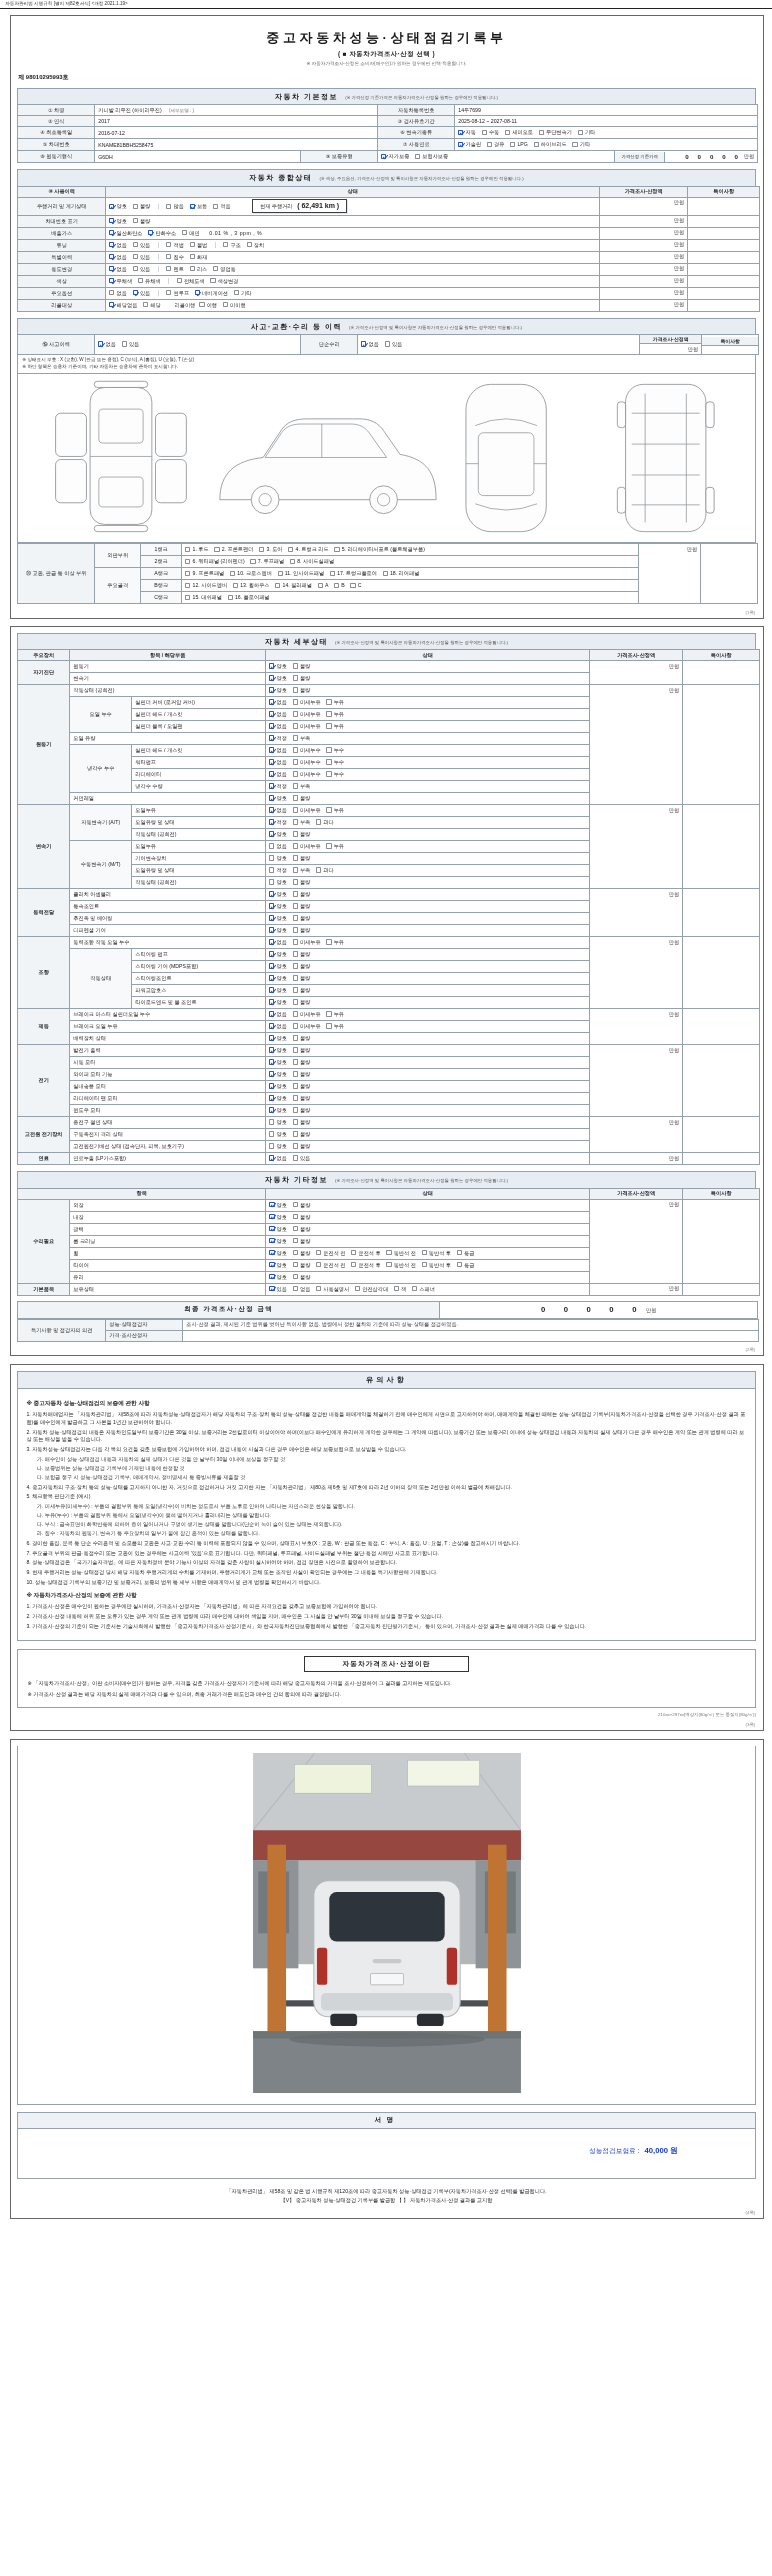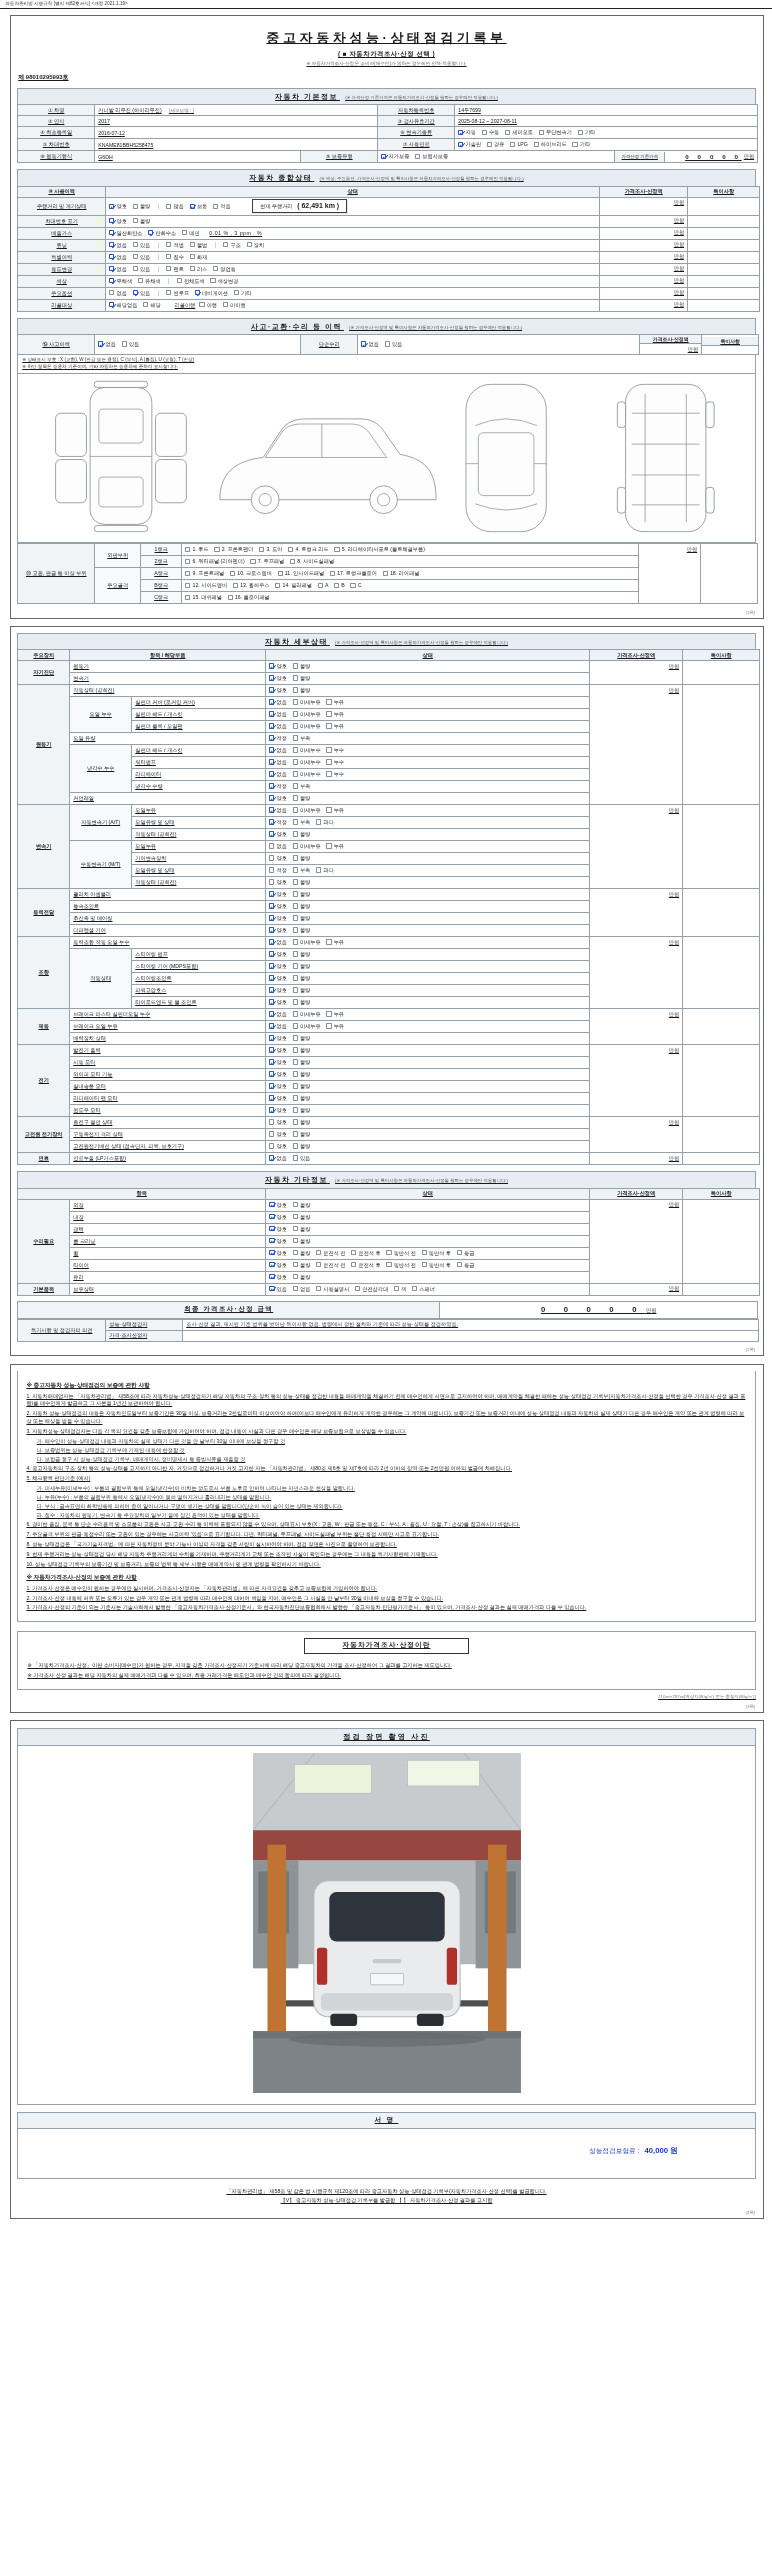--- a/index.html
+++ b/index.html
@@ -12,21 +12,20 @@
   .print-strip {
     width: 773px; padding: 1px 5.2px 1.5px;
     font-size: 4.6px; color: #333;
     border-bottom: 1px solid #222;
   }
   .page {
     position: relative;
     width: 754px; margin: 6.2px auto 7.2px;
     border: 0.5px solid #666; background: #fff;
     padding: 6.2px 6.7px 13.4px;
-    text-decoration: underline;
   }
   .page-mark { position: absolute; right: 7.2px; bottom: 3.1px; font-size: 4.4px; color: #888; }
 
   
   .doc-title { text-align: center; font-size: 13px; font-weight: bold; letter-spacing: 3.6px; padding-top: 7.2px; }
   .doc-subtitle { text-align: center; font-size: 6.4px; font-weight: bold; margin-top: 3.1px; letter-spacing: 0.5px; }
   .doc-note { text-align: center; font-size: 4.6px; color: #666; margin: 1.5px 0 7.2px; }
   .doc-no { font-size: 6px; font-weight: bold; margin: 0 1px 2.6px; }
 
   .sec-bar {
@@ -727,20 +726,21 @@
     <tr>
       <td class="op-who">가격·조사산정자</td>
       <td class="op-text"></td>
     </tr>
   </tbody>
     </table>
   <div class="page-mark">(2쪽)</div>
 </div>
 
 <div class="page">
+  <div class="notice-bar">유의사항</div>
   <div class="notice-box" id="notice-body">
       <div class="notice-part-title">※ 중고자동차 성능·상태점검의 보증에 관한 사항</div>
       <div class="notice-item">1. 자동차매매업자는 「자동차관리법」 제58조에 따라 자동차성능·상태점검자가 해당 자동차의 구조·장치 등의 성능·상태를 점검한 내용을 매매계약을 체결하기 전에 매수인에게 서면으로 고지하여야 하며, 매매계약을 체결한 때에는 성능·상태점검 기록부(자동차가격조사·산정을 선택한 경우 가격조사·산정 결과 포함)를 매수인에게 발급하고 그 사본을 1년간 보관하여야 합니다.</div>
       <div class="notice-item">2. 자동차 성능·상태점검의 내용은 자동차인도일부터 보증기간은 30일 이상, 보증거리는 2천킬로미터 이상이어야 하며(이보다 매수인에게 유리하게 계약한 경우에는 그 계약에 따릅니다), 보증기간 또는 보증거리 이내에 성능·상태점검 내용과 자동차의 실제 상태가 다른 경우 매수인은 계약 또는 관계 법령에 따라 보상 또는 배상을 받을 수 있습니다.</div>
       <div class="notice-item">3. 자동차성능·상태점검자는 다음 각 목의 요건을 갖춘 보증보험에 가입하여야 하며, 점검 내용이 사실과 다른 경우 매수인은 해당 보증보험으로 보상받을 수 있습니다.</div>
       <div class="notice-sub">가. 매수인이 성능·상태점검 내용과 자동차의 실제 상태가 다른 것을 안 날부터 30일 이내에 보상을 청구할 것</div>
       <div class="notice-sub">나. 보증범위는 성능·상태점검 기록부에 기재된 내용에 한정할 것</div>
       <div class="notice-sub">다. 보험금 청구 시 성능·상태점검 기록부, 매매계약서, 정비명세서 등 증빙서류를 제출할 것</div>
       <div class="notice-item">4. 중고자동차의 구조·장치 등의 성능·상태를 고지하지 아니한 자, 거짓으로 점검하거나 거짓 고지한 자는 「자동차관리법」 제80조 제6호 및 제7호에 따라 2년 이하의 징역 또는 2천만원 이하의 벌금에 처해집니다.</div>
       <div class="notice-item">5. 체크항목 판단기준 (예시)</div>
@@ -764,21 +764,20 @@
     <div class="pi-lines" id="pi-lines">
         <div class="pi-line">※ 「자동차가격조사·산정」이란 소비자(매수인)가 원하는 경우, 자격을 갖춘 가격조사·산정자가 기준서에 따라 해당 중고자동차의 가격을 조사·산정하여 그 결과를 고지하는 제도입니다.</div>
         <div class="pi-line">※ 가격조사·산정 결과는 해당 자동차의 실제 매매가격과 다를 수 있으며, 최종 거래가격은 매도인과 매수인 간의 합의에 따라 결정됩니다.</div>
       </div>
   </div>
   <div class="paper-note">210㎜×297㎜[백상지(80g/㎡) 또는 중질지(80g/㎡)]</div>
   <div class="page-mark">(3쪽)</div>
 </div>
 
 <div class="page">
-  <div class="photo-bar">점검 장면 촬영 사진</div>
   <div class="photo-area">
     <svg width="268" height="340" viewBox="0 0 520 660">
 
       <rect x="0" y="0" width="520" height="150" fill="#c7cbce"></rect>
       <line x1="0" y1="150" x2="120" y2="0" stroke="#b4b8bb" stroke-width="2"></line>
       <line x1="520" y1="150" x2="410" y2="0" stroke="#b4b8bb" stroke-width="2"></line>
       <rect x="80" y="22" width="150" height="56" fill="#eef3dd" stroke="#a8adb0"></rect>
       <rect x="300" y="14" width="140" height="50" fill="#f2f6e6" stroke="#a8adb0"></rect>
 
       <rect x="0" y="150" width="520" height="260" fill="#b2b6b9"></rect>

